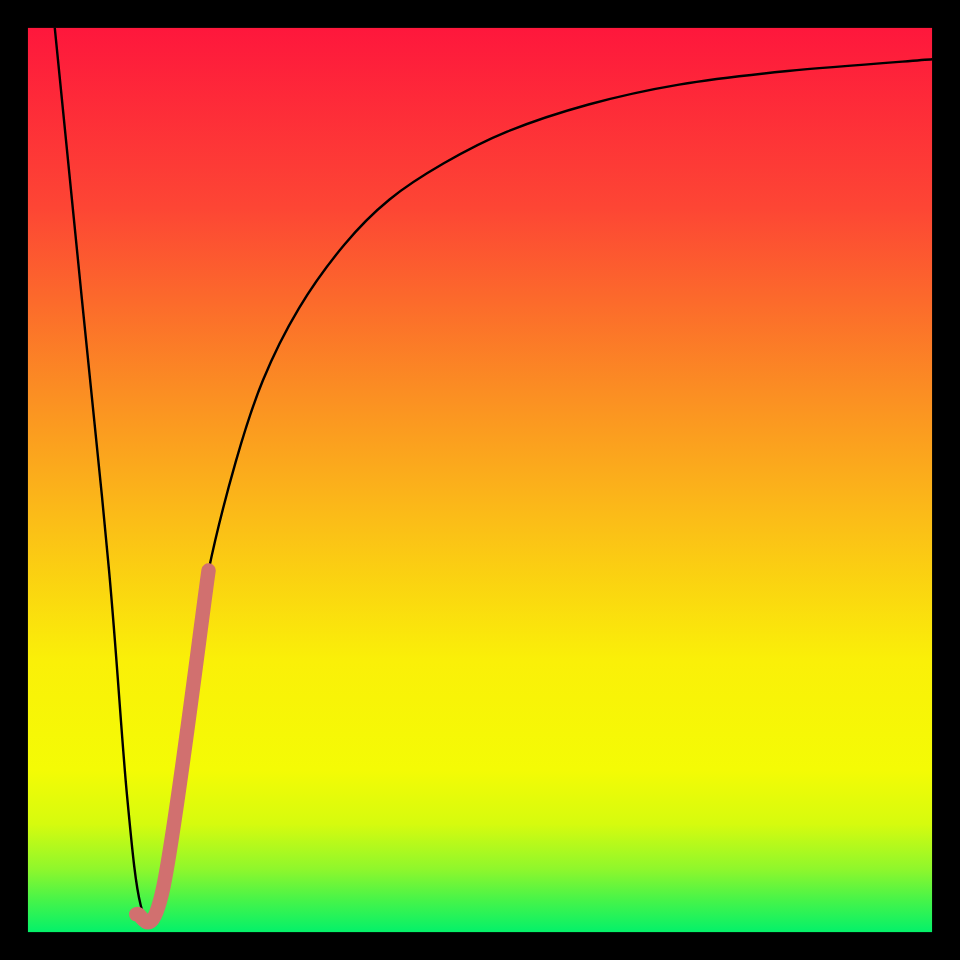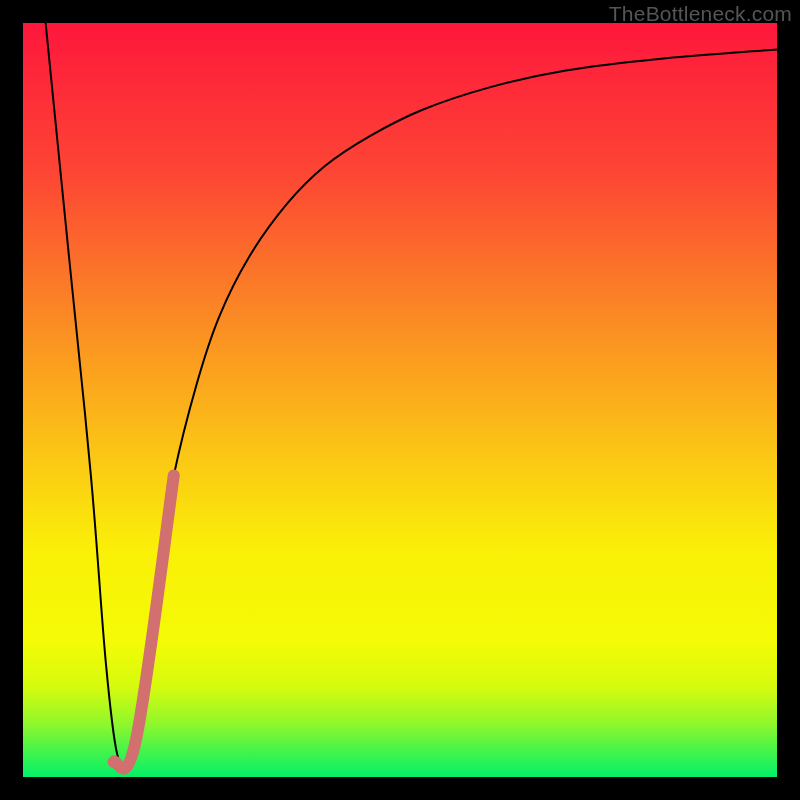--- a/index.html
+++ b/index.html
@@ -75,15 +75,14 @@
       <rect x="0" y="0" width="754" height="754" fill="url(#bgGrad)"></rect>
     </svg>
 
     <svg class="curve-layer" viewBox="0 0 754 754" preserveAspectRatio="none">
       <path id="mainCurve" fill="none" stroke-width="2" stroke-linecap="round" stroke-linejoin="round" d="M 22.619999999999997 0 C 26.691599999999998 40.71600000000001 37.096799999999995 144.76800000000006 45.239999999999995 226.20000000000005 C 53.383199999999995 307.63200000000006 61.074 377.754 67.86 452.4 C 74.646 527.0459999999999 78.18979999999999 590.6836 82.94 640.9 C 87.6902 691.1164 90.1784 715.0936 94.25 731.38 C 98.3216 747.6664 100.80980000000002 746.3092 105.56000000000002 731.38 C 110.31020000000001 716.4508 115.2112 682.3699999999999 120.64 648.4399999999999 C 126.0688 614.51 130.2912 578.1672 135.72 542.88 C 141.1488 507.5928 144.014 484.9728 150.8 452.4 C 157.586 419.82719999999995 165.2768 390.42119999999994 173.42000000000002 361.91999999999996 C 181.56320000000002 333.4188 186.53960000000004 317.1324 196.04000000000002 294.06 C 205.5404 270.9876 213.9852 254.098 226.2 233.74 C 238.41479999999999 213.382 250.32799999999997 197.24640000000005 263.9 180.96000000000004 C 277.472 164.67360000000002 286.6708 155.4748 301.6 143.26 C 316.52920000000006 131.0452 329.19640000000004 123.27900000000001 346.84000000000003 113.10000000000002 C 364.4836 102.92100000000003 377.9048 95.53180000000006 399.62 86.71000000000004 C 421.3352 77.88820000000001 441.69320000000005 71.14743999999993 467.48 64.08999999999992 C 493.2668 57.032559999999904 513.0216 52.52363999999996 542.88 47.50199999999995 C 572.7384 42.48035999999995 595.3584000000001 39.992159999999885 633.36 36.191999999999894 C 671.3616 32.3918399999999 732.2848 28.15435999999997 754 26.389999999999986" stroke="#000000"></path>
       <path id="hlSeg" fill="none" stroke-width="12" stroke-linecap="round" stroke-linejoin="round" d="M 90.47999999999999 738.92 C 94.5516 734.8484 102.24239999999999 767.8735999999999 113.1 716.3 C 123.9576 664.7264 144.014 499.902 150.8 452.4" stroke="#d1706f"></path>
     </svg>
 
   </div>
 
-  <div class="watermark">TheBottleneck.com</div>
 
 </div>
 
 </body></html>

